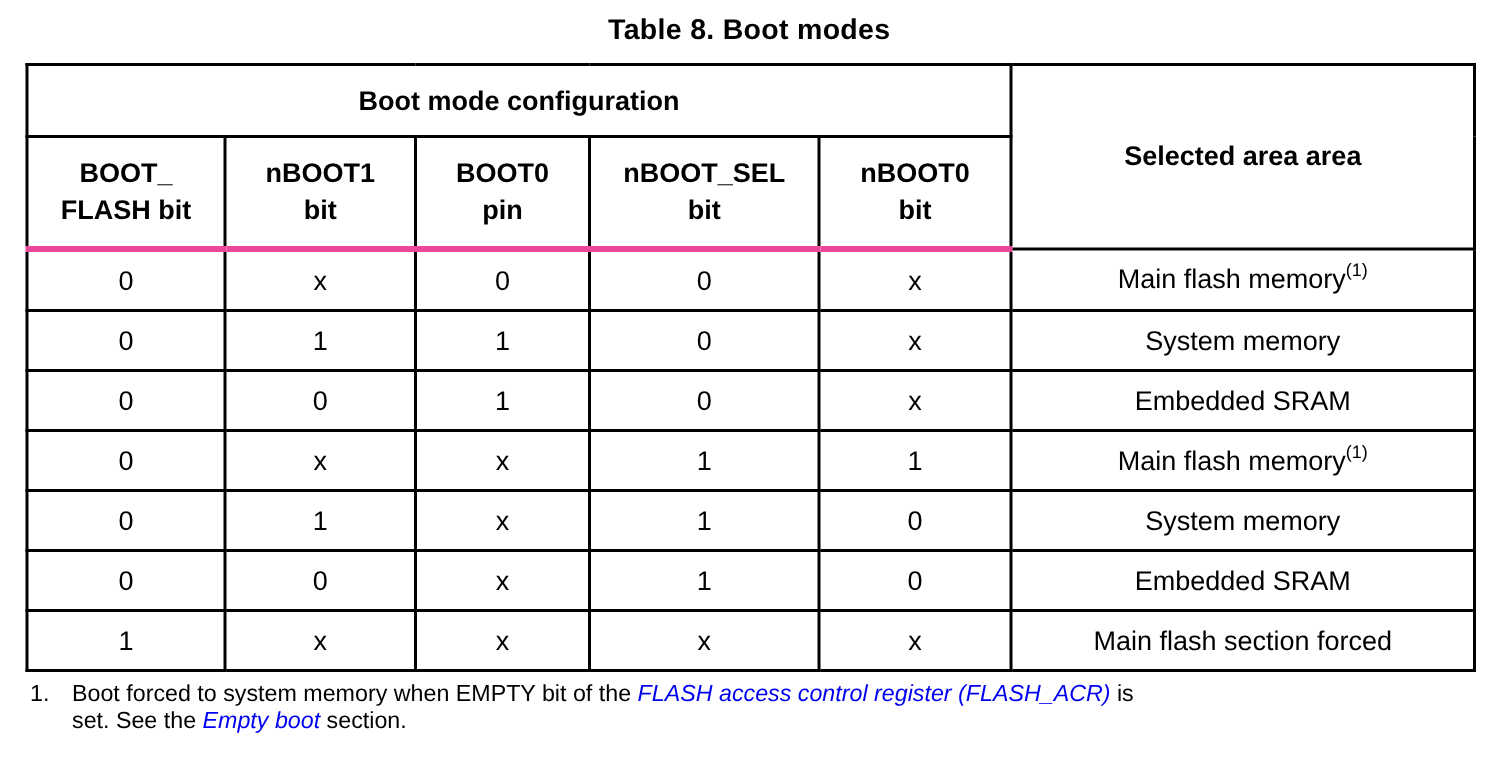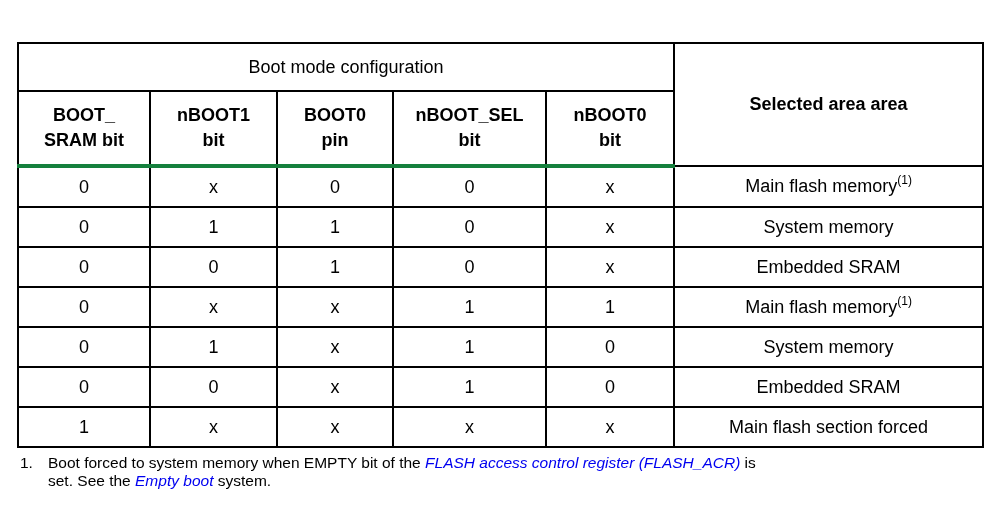--- a/index.html
+++ b/index.html
@@ -40,28 +40,28 @@
   table.boot-table th,
   table.boot-table td {
     border: 2px solid #000000;
     text-align: center;
     vertical-align: middle;
     padding: 0;
     font-size: 18px;
   }
   th.group-header {
     height: 46px;
-    font-weight: normal;
+    font-weight: bold;
     margin-top: 36px;
   }
   tr.subhead th {
     height: 72px;
     font-weight: bold;
     line-height: 1.4;
-    border-bottom: 4px solid #15803d;
+    border-bottom: 4px solid #ec4899;
   }
   th.area-header {
     font-weight: bold;
     border-bottom: 4px solid #000000;
   }
   tbody td {
     height: 38px;
     font-weight: normal;
   }
   td.area-cell sup {
@@ -91,39 +91,40 @@
     font-style: italic;
     text-decoration: none;
     cursor: pointer;
   }
 </style>
 </head>
 <body>
 
 <div class="page">
 
+  <div class="doc-title">Table 8. Boot modes</div>
 
   <table class="boot-table">
     <colgroup>
       <col style="width:132px">
       <col style="width:127px">
       <col style="width:116px">
       <col style="width:153px">
       <col style="width:128px">
       <col style="width:309px">
     </colgroup>
     <thead>
       <tr>
         <th class="group-header" colspan="5">Boot mode configuration</th>
         <th class="area-header" rowspan="2">Selected area area</th>
       </tr>
       <tr class="subhead">
         <th>
           <div>BOOT_</div>
-          <div>SRAM bit</div>
+          <div>FLASH bit</div>
         </th>
         <th>
           <div>nBOOT1</div>
           <div>bit</div>
         </th>
         <th>
           <div>BOOT0</div>
           <div>pin</div>
         </th>
         <th>
@@ -191,16 +192,16 @@
         <td>x</td>
         <td>x</td>
         <td>x</td>
         <td class="area-cell"><span>Main flash section forced</span><sup></sup></td>
       </tr>
     </tbody>
   </table>
 
   <div class="footnote">
     <div class="fn-num">1.</div>
-    <div class="fn-text"><span>Boot forced to system memory when EMPTY bit of the </span><a class="fn-link">FLASH access control register (FLASH_ACR)</a><span> is</span><br><span>set. See the </span><a class="fn-link">Empty boot</a><span> system.</span></div>
+    <div class="fn-text"><span>Boot forced to system memory when EMPTY bit of the </span><a class="fn-link">FLASH access control register (FLASH_ACR)</a><span> is</span><br><span>set. See the </span><a class="fn-link">Empty boot</a><span> section.</span></div>
   </div>
 
 </div>
 
 </body></html>

